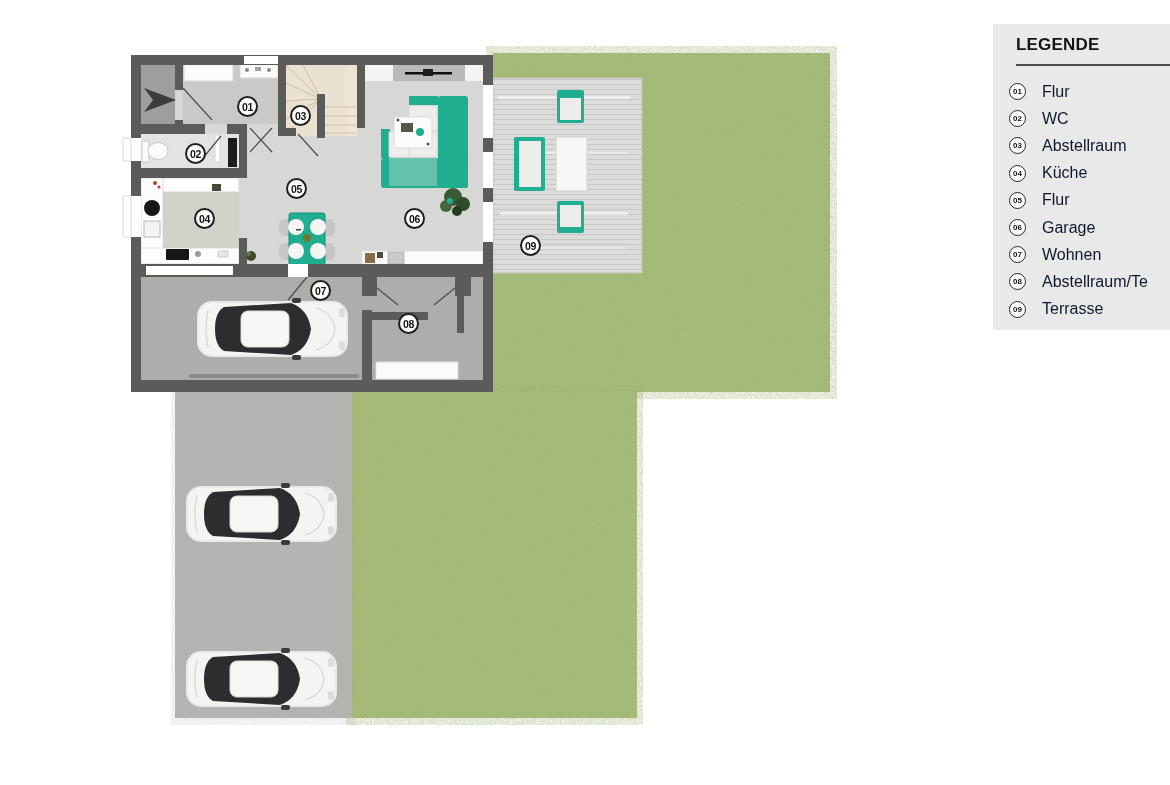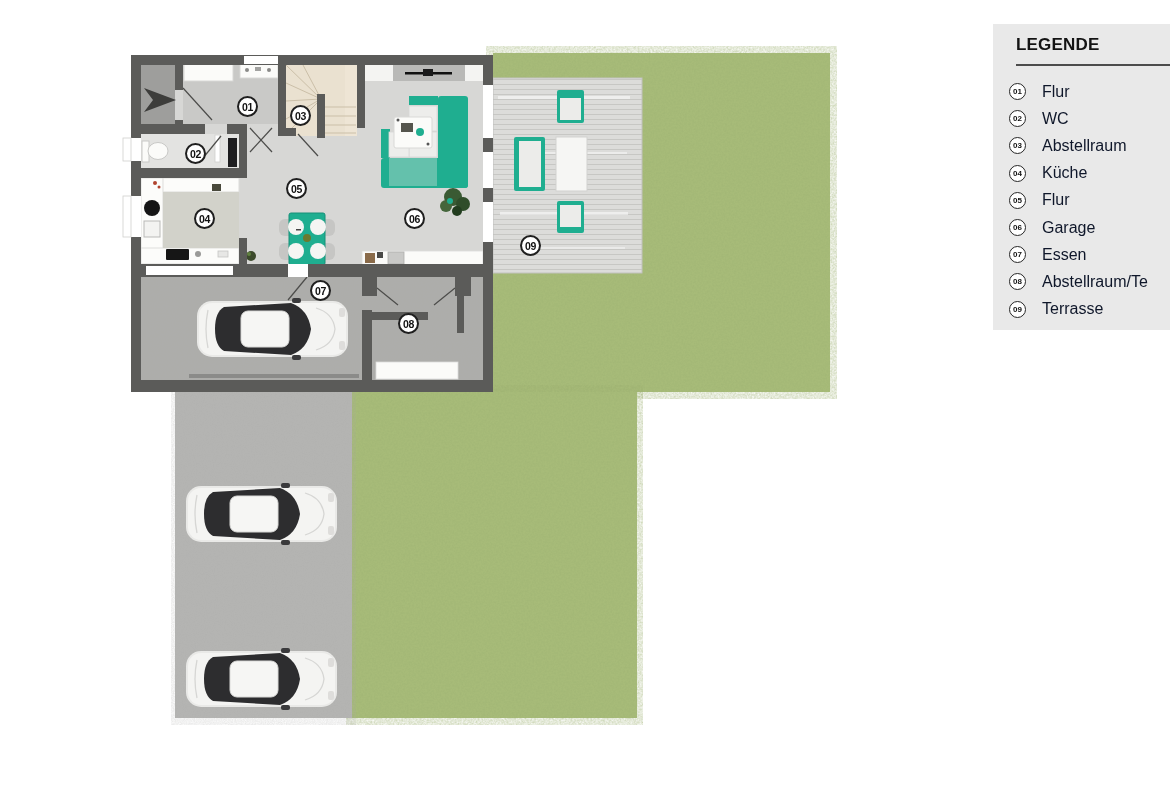--- a/index.html
+++ b/index.html
@@ -309,21 +309,21 @@
       <div class="legend-item">
         <span class="lnum">05</span>
         <span class="llabel">Flur</span>
       </div>
       <div class="legend-item">
         <span class="lnum">06</span>
         <span class="llabel">Garage</span>
       </div>
       <div class="legend-item">
         <span class="lnum">07</span>
-        <span class="llabel">Essen</span>
+        <span class="llabel">Wohnen</span>
       </div>
       <div class="legend-item">
         <span class="lnum">08</span>
         <span class="llabel">Abstellraum/Te</span>
       </div>
       <div class="legend-item">
         <span class="lnum">09</span>
         <span class="llabel">Terrasse</span>
       </div>
     </div>

